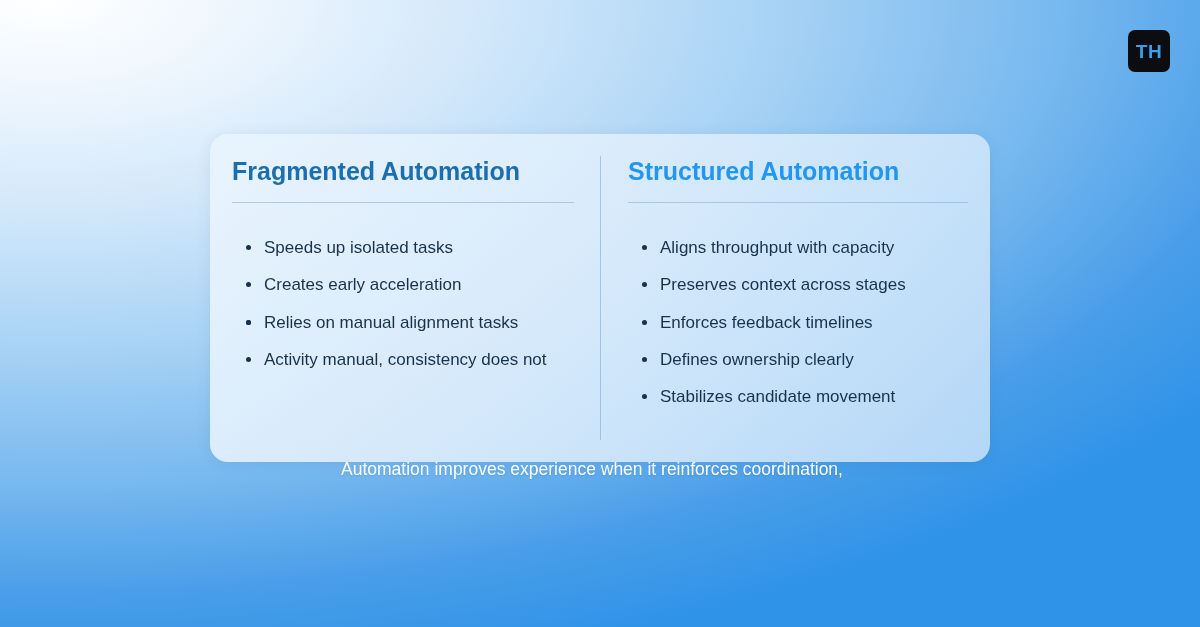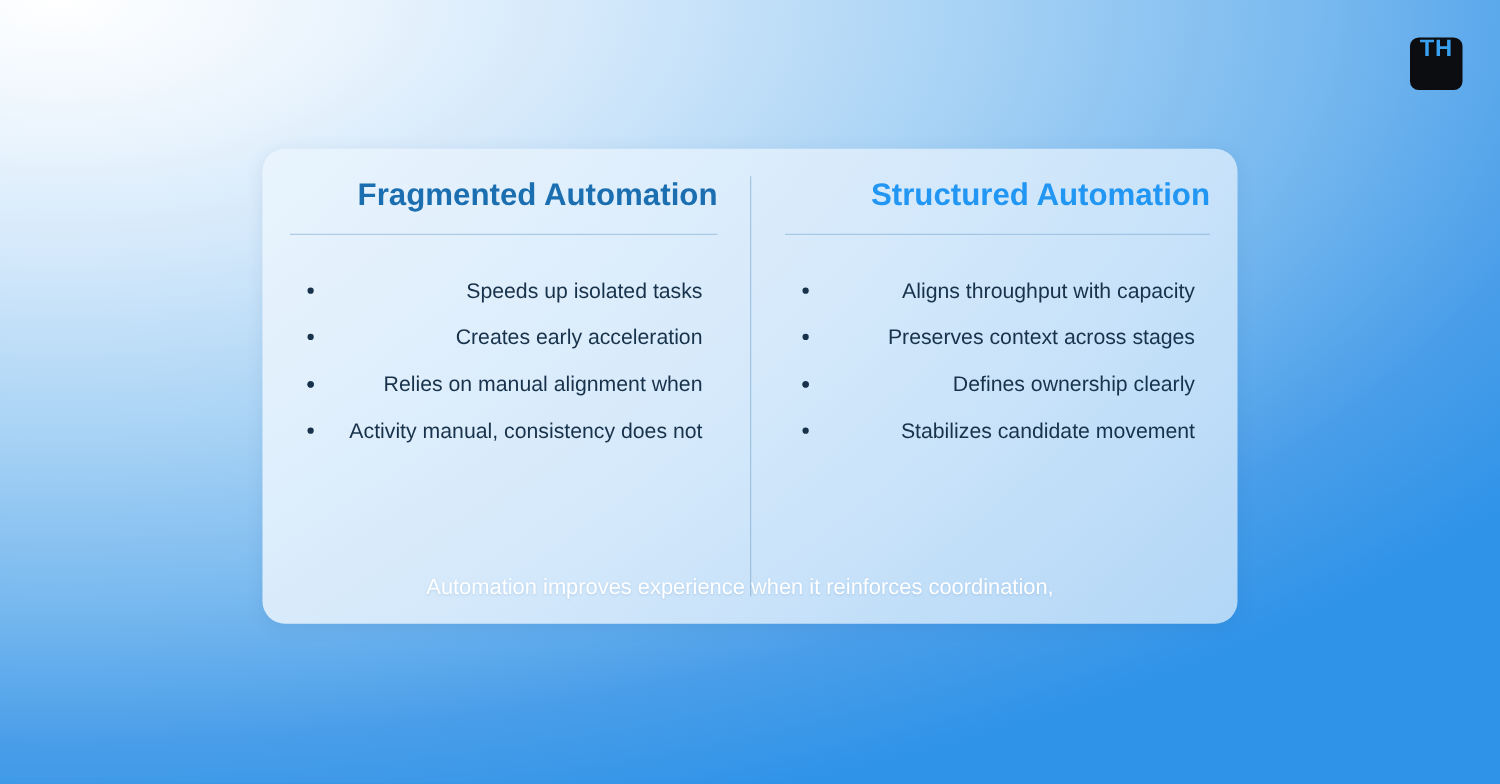--- a/index.html
+++ b/index.html
@@ -25,46 +25,45 @@
   
   #logo-badge {
     position: absolute;
     top: 30px;
     right: 30px;
     width: 42px;
     height: 42px;
     border-radius: 7px;
     background: #0b0d10;
     display: flex;
-    align-items: flex-start;
+    align-items: center;
     justify-content: center;
   }
   #logo-badge .logo-text {
     font-family: "Liberation Sans", sans-serif;
     font-size: 19px;
     font-weight: bold;
     letter-spacing: 0.5px;
     color: #39a0f0;
     line-height: 1;
   }
 
   
   #comparison-card {
     position: absolute;
     left: 210px;
-    top: 119px;
+    top: 134px;
     width: 780px;
-    height: 380px;
+    height: 328px;
     border-radius: 18px;
     background: linear-gradient(120deg, rgba(233,244,253,0.92) 0%, rgba(223,238,252,0.88) 45%, rgba(205,229,250,0.82) 100%);
     box-shadow: 0 2px 14px rgba(30,80,140,0.10);
     display: flex;
     box-sizing: border-box;
     padding: 22px 0 22px 0;
-    text-align: right;
   }
 
   .card-col {
     box-sizing: border-box;
     flex: 1 1 50%;
     padding: 0 22px 0 22px;
     position: relative;
   }
   .card-col.left {
     padding-left: 22px;
@@ -150,33 +149,33 @@
   </div>
 
   <div id="comparison-card">
 
     <div class="card-col left">
       <div class="col-title left-title">Fragmented Automation</div>
       <ul class="col-list">
         <li><span class="bullet-dot"></span><span>Speeds up isolated tasks</span></li>
         <li><span class="bullet-dot"></span><span>Creates early acceleration</span></li>
         <li><span class="bullet-dot"></span></li>
-        <li><span class="bullet-dot"></span><span>Relies on manual alignment when</span></li>
+        <li><span class="bullet-dot"></span><span>Relies on manual alignment tasks</span></li>
         <li><span class="bullet-dot"></span><span>Activity manual, consistency does not</span></li>
       </ul>
     </div>
 
     <div id="col-divider"></div>
 
     <div class="card-col right">
       <div class="col-title right-title">Structured Automation</div>
       <ul class="col-list">
         <li><span class="bullet-dot"></span><span>Aligns throughput with capacity</span></li>
         <li><span class="bullet-dot"></span><span>Preserves context across stages</span></li>
-        <li><span class="bullet-dot"></span></li>
+        <li><span class="bullet-dot"></span><span>Enforces feedback timelines</span></li>
         <li><span class="bullet-dot"></span><span>Defines ownership clearly</span></li>
         <li><span class="bullet-dot"></span><span>Stabilizes candidate movement</span></li>
       </ul>
     </div>
 
   </div>
 
   <div id="caption">
     <span class="caption-line">Automation improves experience when it reinforces coordination,</span>
   </div>

